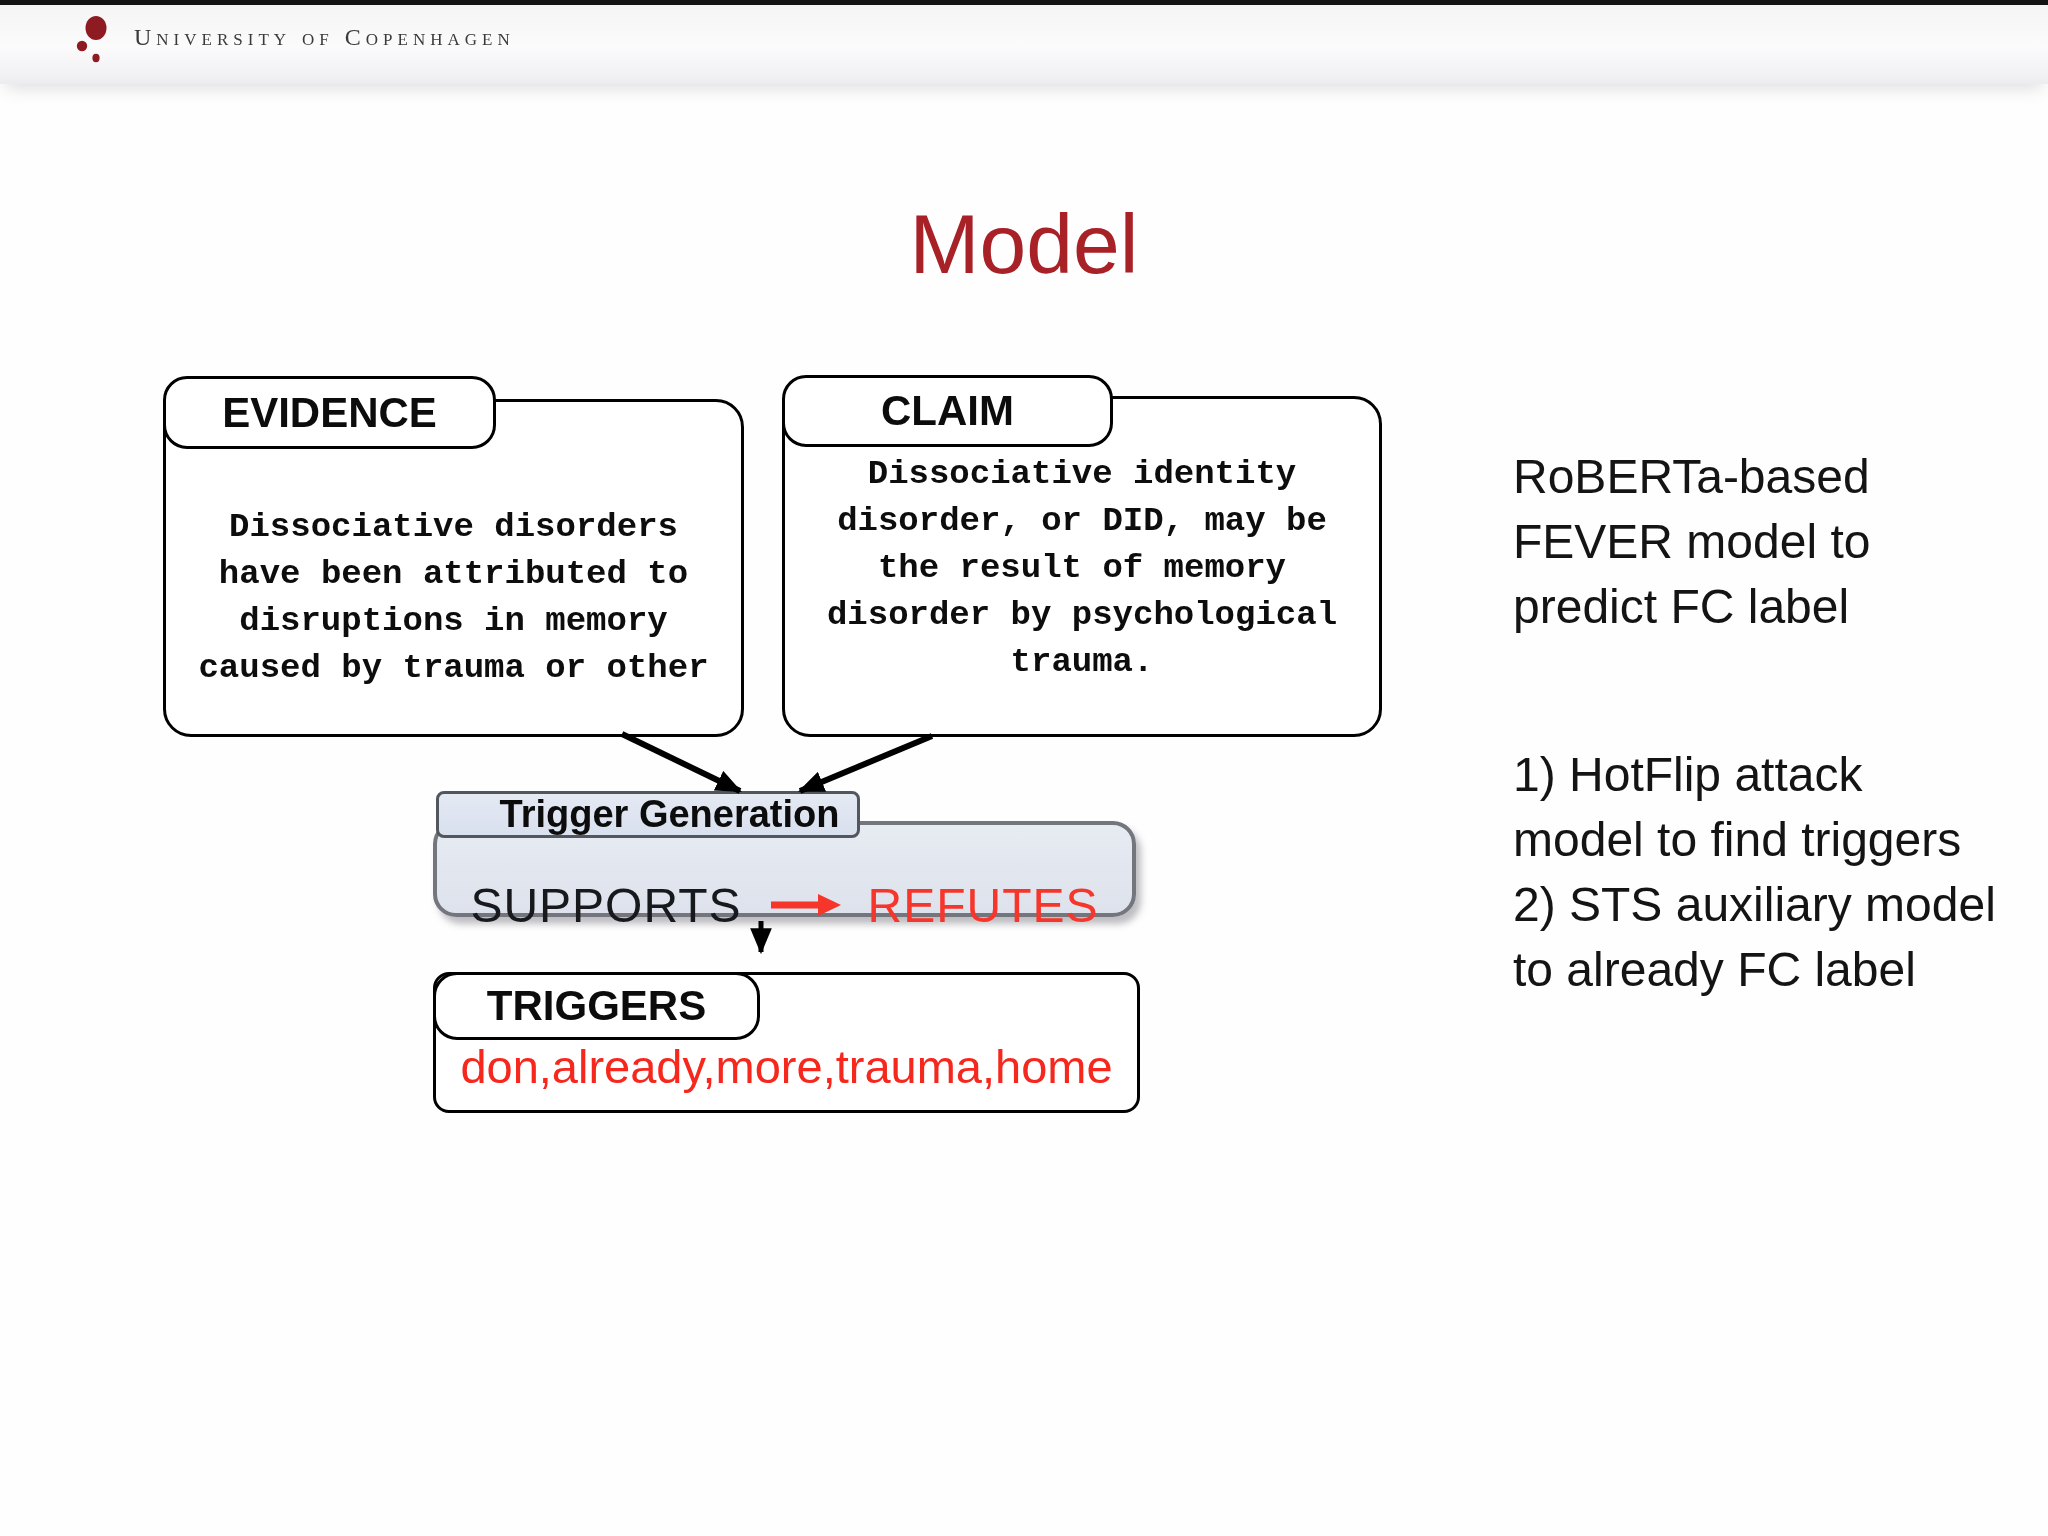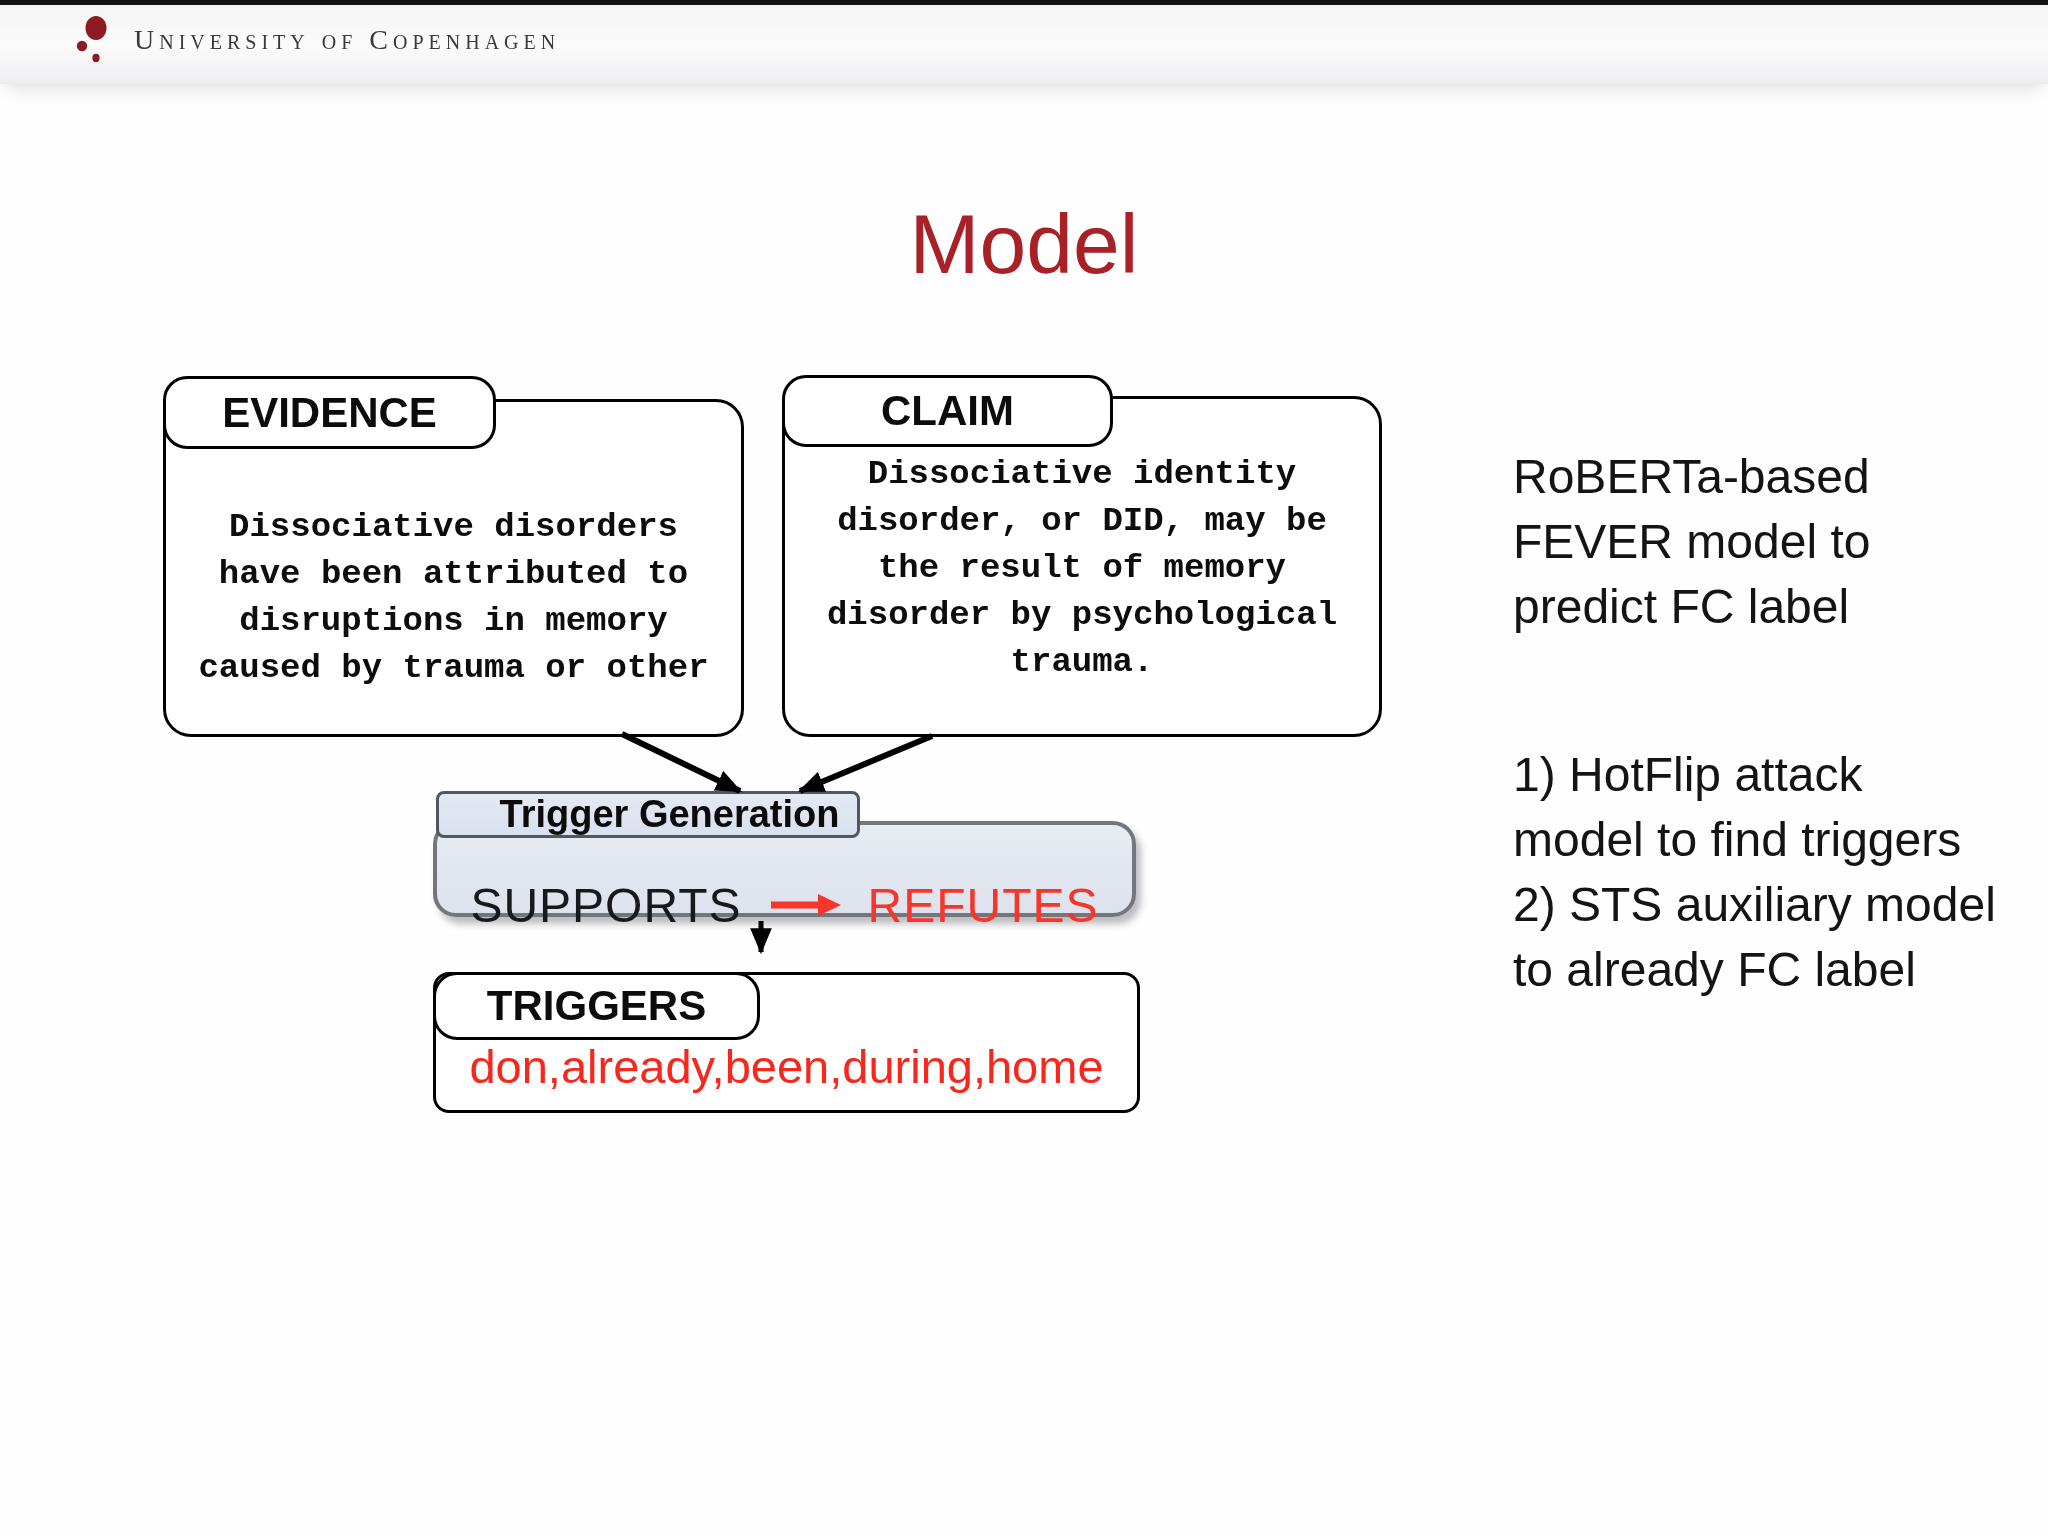--- a/index.html
+++ b/index.html
@@ -20,21 +20,21 @@
   .header {
     position: absolute; left: 0; top: 0; width: 2048px; height: 84px;
     background: linear-gradient(180deg, #f4f4f5 0%, #fbfbfc 55%, #f2f2f4 88%, #ececef 100%);
     box-shadow: 0 10px 16px -6px rgba(90,90,100,0.20);
   }
   .logo { position: absolute; left: 66px; top: 12px; }
   .wordmark {
     position: absolute; left: 134px; top: 24px;
     font-family: "Liberation Serif", serif;
     font-variant: small-caps;
-    font-size: 28px; letter-spacing: 5px; color: #3a3a3c;
+    font-size: 24px; letter-spacing: 5px; color: #3a3a3c;
   }
   
   .slide-title {
     position: absolute; left: 0; top: 196px; width: 2048px;
     text-align: center;
     font-size: 84px; font-weight: 400; color: #a72127;
   }
   
   .main-box {
     position: absolute; background: #ffffff;
@@ -142,21 +142,21 @@
       <svg width="74" height="28" viewBox="0 0 74 28">
         <line x1="3" y1="14" x2="52" y2="14" stroke="#f6352b" stroke-width="7"></line>
         <polygon points="50,3 73,14 50,25" fill="#f6352b"></polygon>
       </svg>
       <span class="refutes-text">REFUTES</span>
     </div>
   </div>
   <div class="trigger-label">Trigger Generation</div>
 
   <div class="main-box triggers-box">
-    <div class="triggers-text">don,already,been,during,home</div>
+    <div class="triggers-text">don,already,more,trauma,home</div>
   </div>
   <div class="tag-box triggers-label">TRIGGERS</div>
 
   <div class="note note-1">
     <div class="note-line">RoBERTa-based</div>
     <div class="note-line">FEVER model to</div>
     <div class="note-line">predict FC label</div>
   </div>
   <div class="note note-2">
     <div class="note-line">1) HotFlip attack</div>

